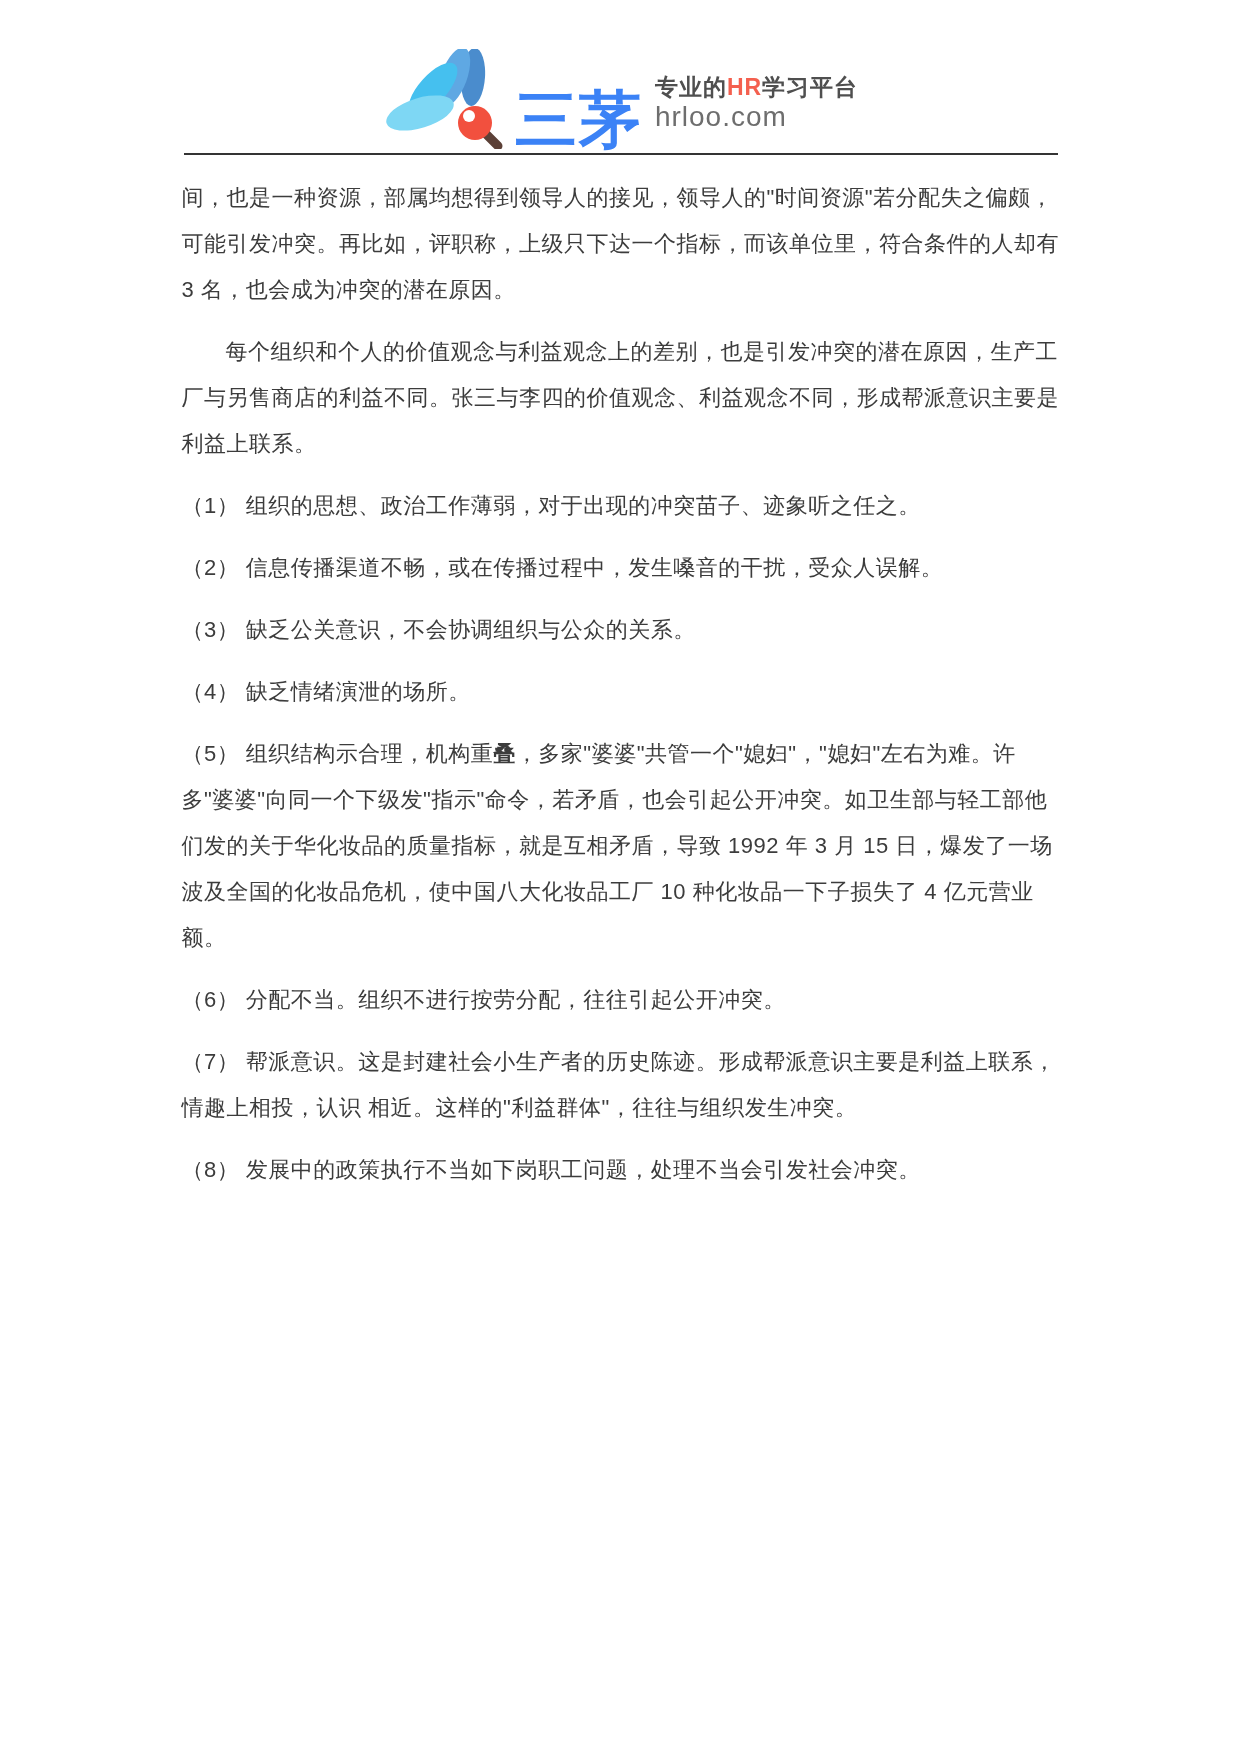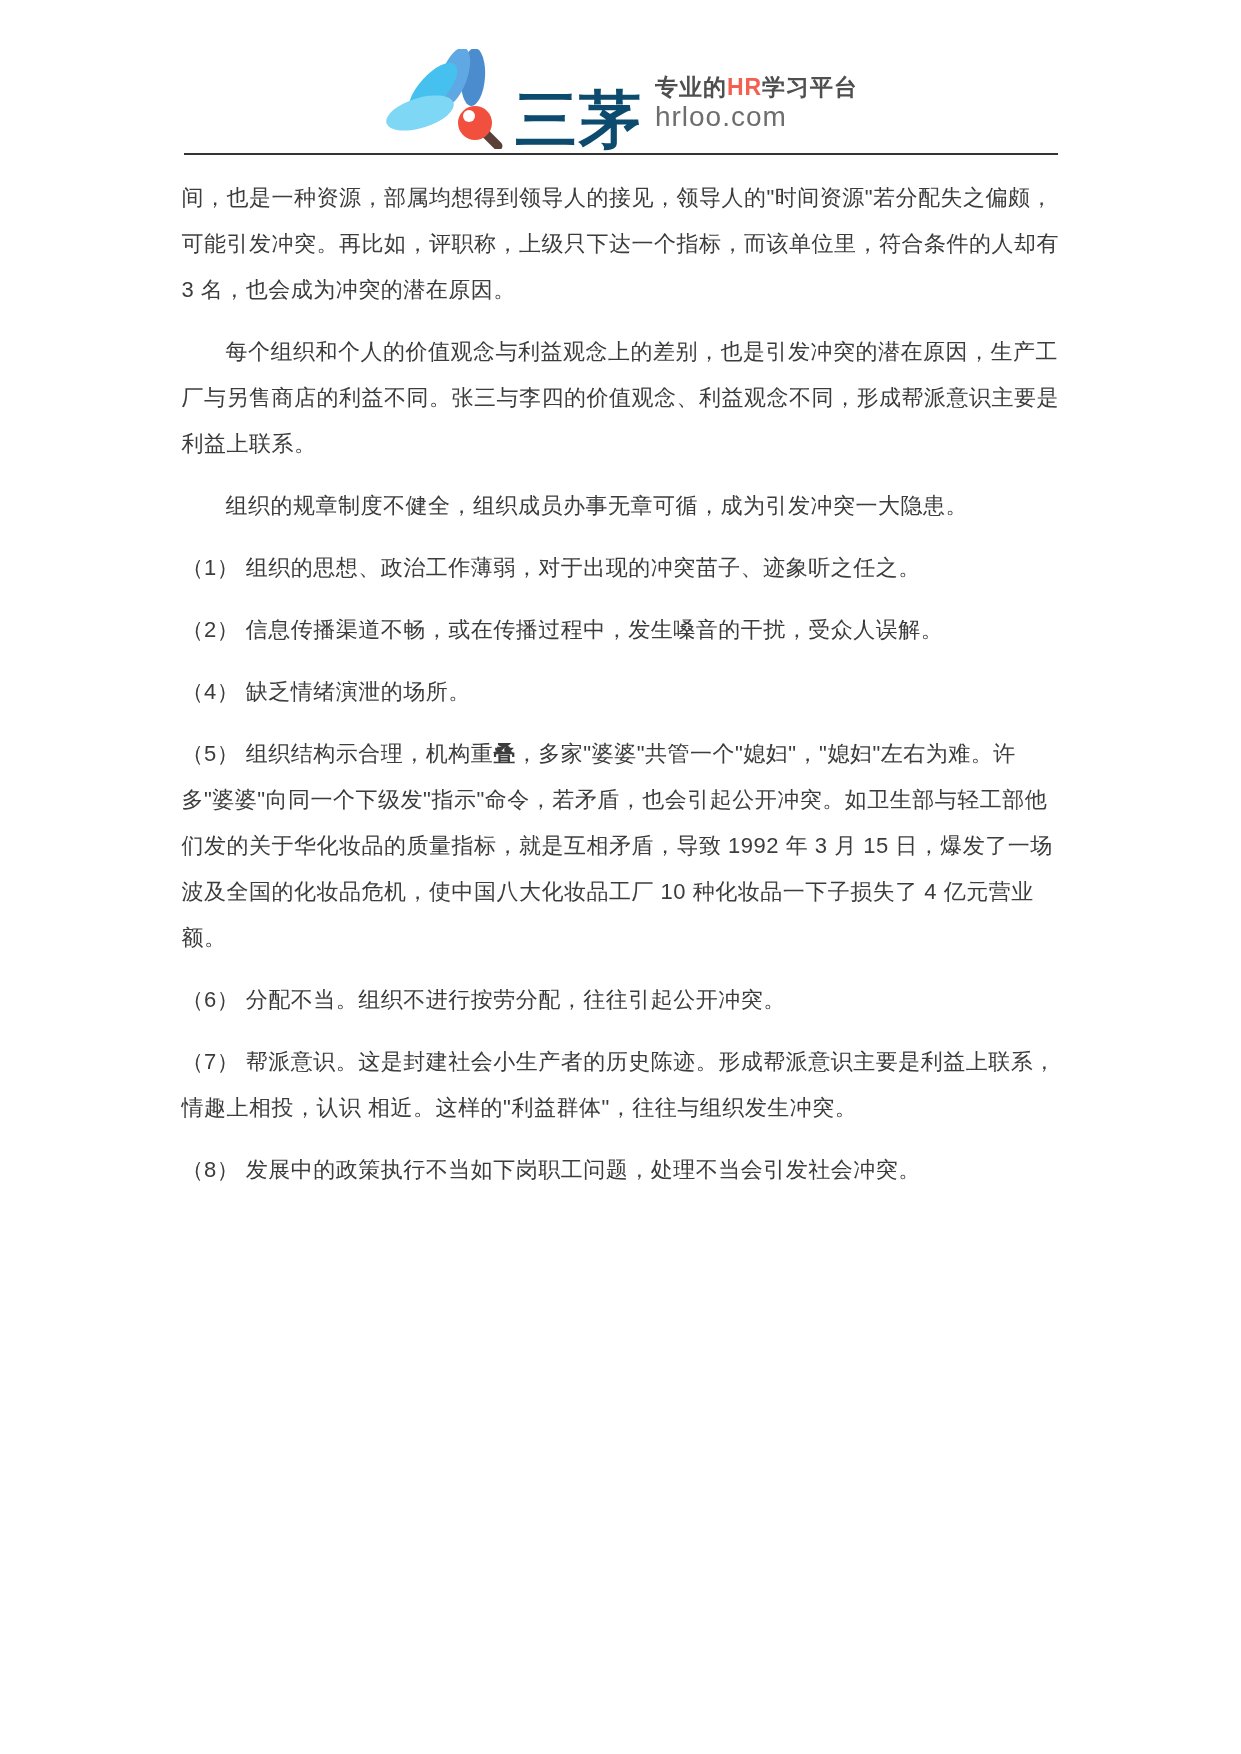--- a/index.html
+++ b/index.html
@@ -13,21 +13,21 @@
   
   .header-inner{
     width:874px;margin:0 auto;height:155px;box-sizing:border-box;
     border-bottom:2px solid #343434;
     display:flex;align-items:flex-end;justify-content:center;
     padding-bottom:4px;
   }
   .logo{display:flex;align-items:flex-end;}
   .logo-icon{display:block;margin-bottom:0;}
   .brand{
-    font-size:62px;font-weight:bold;color:#0c4a6e;
+    font-size:62px;font-weight:bold;color:#3b82f6;
     line-height:58px;margin-left:10px;letter-spacing:2px;
   }
   .tagline-col{margin-left:12px;margin-bottom:17px;}
   .tagline{
     font-size:23px;font-weight:bold;color:#4f4f4f;line-height:27px;letter-spacing:1px;
   }
   .tagline .hr-red{color:#f4604f;}
   .domain{
     font-size:28px;color:#6e6e6e;line-height:31px;letter-spacing:1px;
   }
@@ -70,25 +70,25 @@
           <div class="domain">hrloo.com</div>
         </div>
       </div>
     </div>
   </header>
 
   <main class="content">
 
     <p class="para">间，也是一种资源，部属均想得到领导人的接见，领导人的"时间资源"若分配失之偏颇，可能引发冲突。再比如，评职称，上级只下达一个指标，而该单位里，符合条件的人却有 3 名，也会成为冲突的潜在原因。</p>
     <p class="para indent">每个组织和个人的价值观念与利益观念上的差别，也是引发冲突的潜在原因，生产工厂与另售商店的利益不同。张三与李四的价值观念、利益观念不同，形成帮派意识主要是利益上联系。</p>
-    <p class="para indent">组织的规章制度不健全，组织成员办事无章可循，成为引发冲突一大隐患。</p>
 
 
     <p class="para"><span>（1） 组织的思想、政治工作薄弱，对于出现的冲突苗子、迹象听之任之。</span></p>
     <p class="para"><span>（2） 信息传播渠道不畅，或在传播过程中，发生嗓音的干扰，受众人误解。</span></p>
+    <p class="para"><span>（3） 缺乏公关意识，不会协调组织与公众的关系。</span></p>
     <p class="para"><span>（4） 缺乏情绪演泄的场所。</span></p>
     <p class="para"><span>（5） 组织结构示合理，机构重</span><span class="b">叠</span><span>，多家"婆婆"共管一个"媳妇"，"媳妇"左右为难。许多"婆婆"向同一个下级发"指示"命令，若矛盾，也会引起公开冲突。如卫生部与轻工部他们发的关于华化妆品的质量指标，就是互相矛盾，导致 1992 年 3 月 15 日，爆发了一场波及全国的化妆品危机，使中国八大化妆品工厂 10 种化妆品一下子损失了 4 亿元营业额。</span></p>
     <p class="para"><span>（6） 分配不当。组织不进行按劳分配，往往引起公开冲突。</span></p>
     <p class="para"><span>（7） 帮派意识。这是封建社会小生产者的历史陈迹。形成帮派意识主要是利益上联系，情趣上相投，认识 相近。这样的"利益群体"，往往与组织发生冲突。</span></p>
     <p class="para"><span>（8） 发展中的政策执行不当如下岗职工问题，处理不当会引发社会冲突。</span></p>
 
   </main>
 </div>
 
 </body></html>

